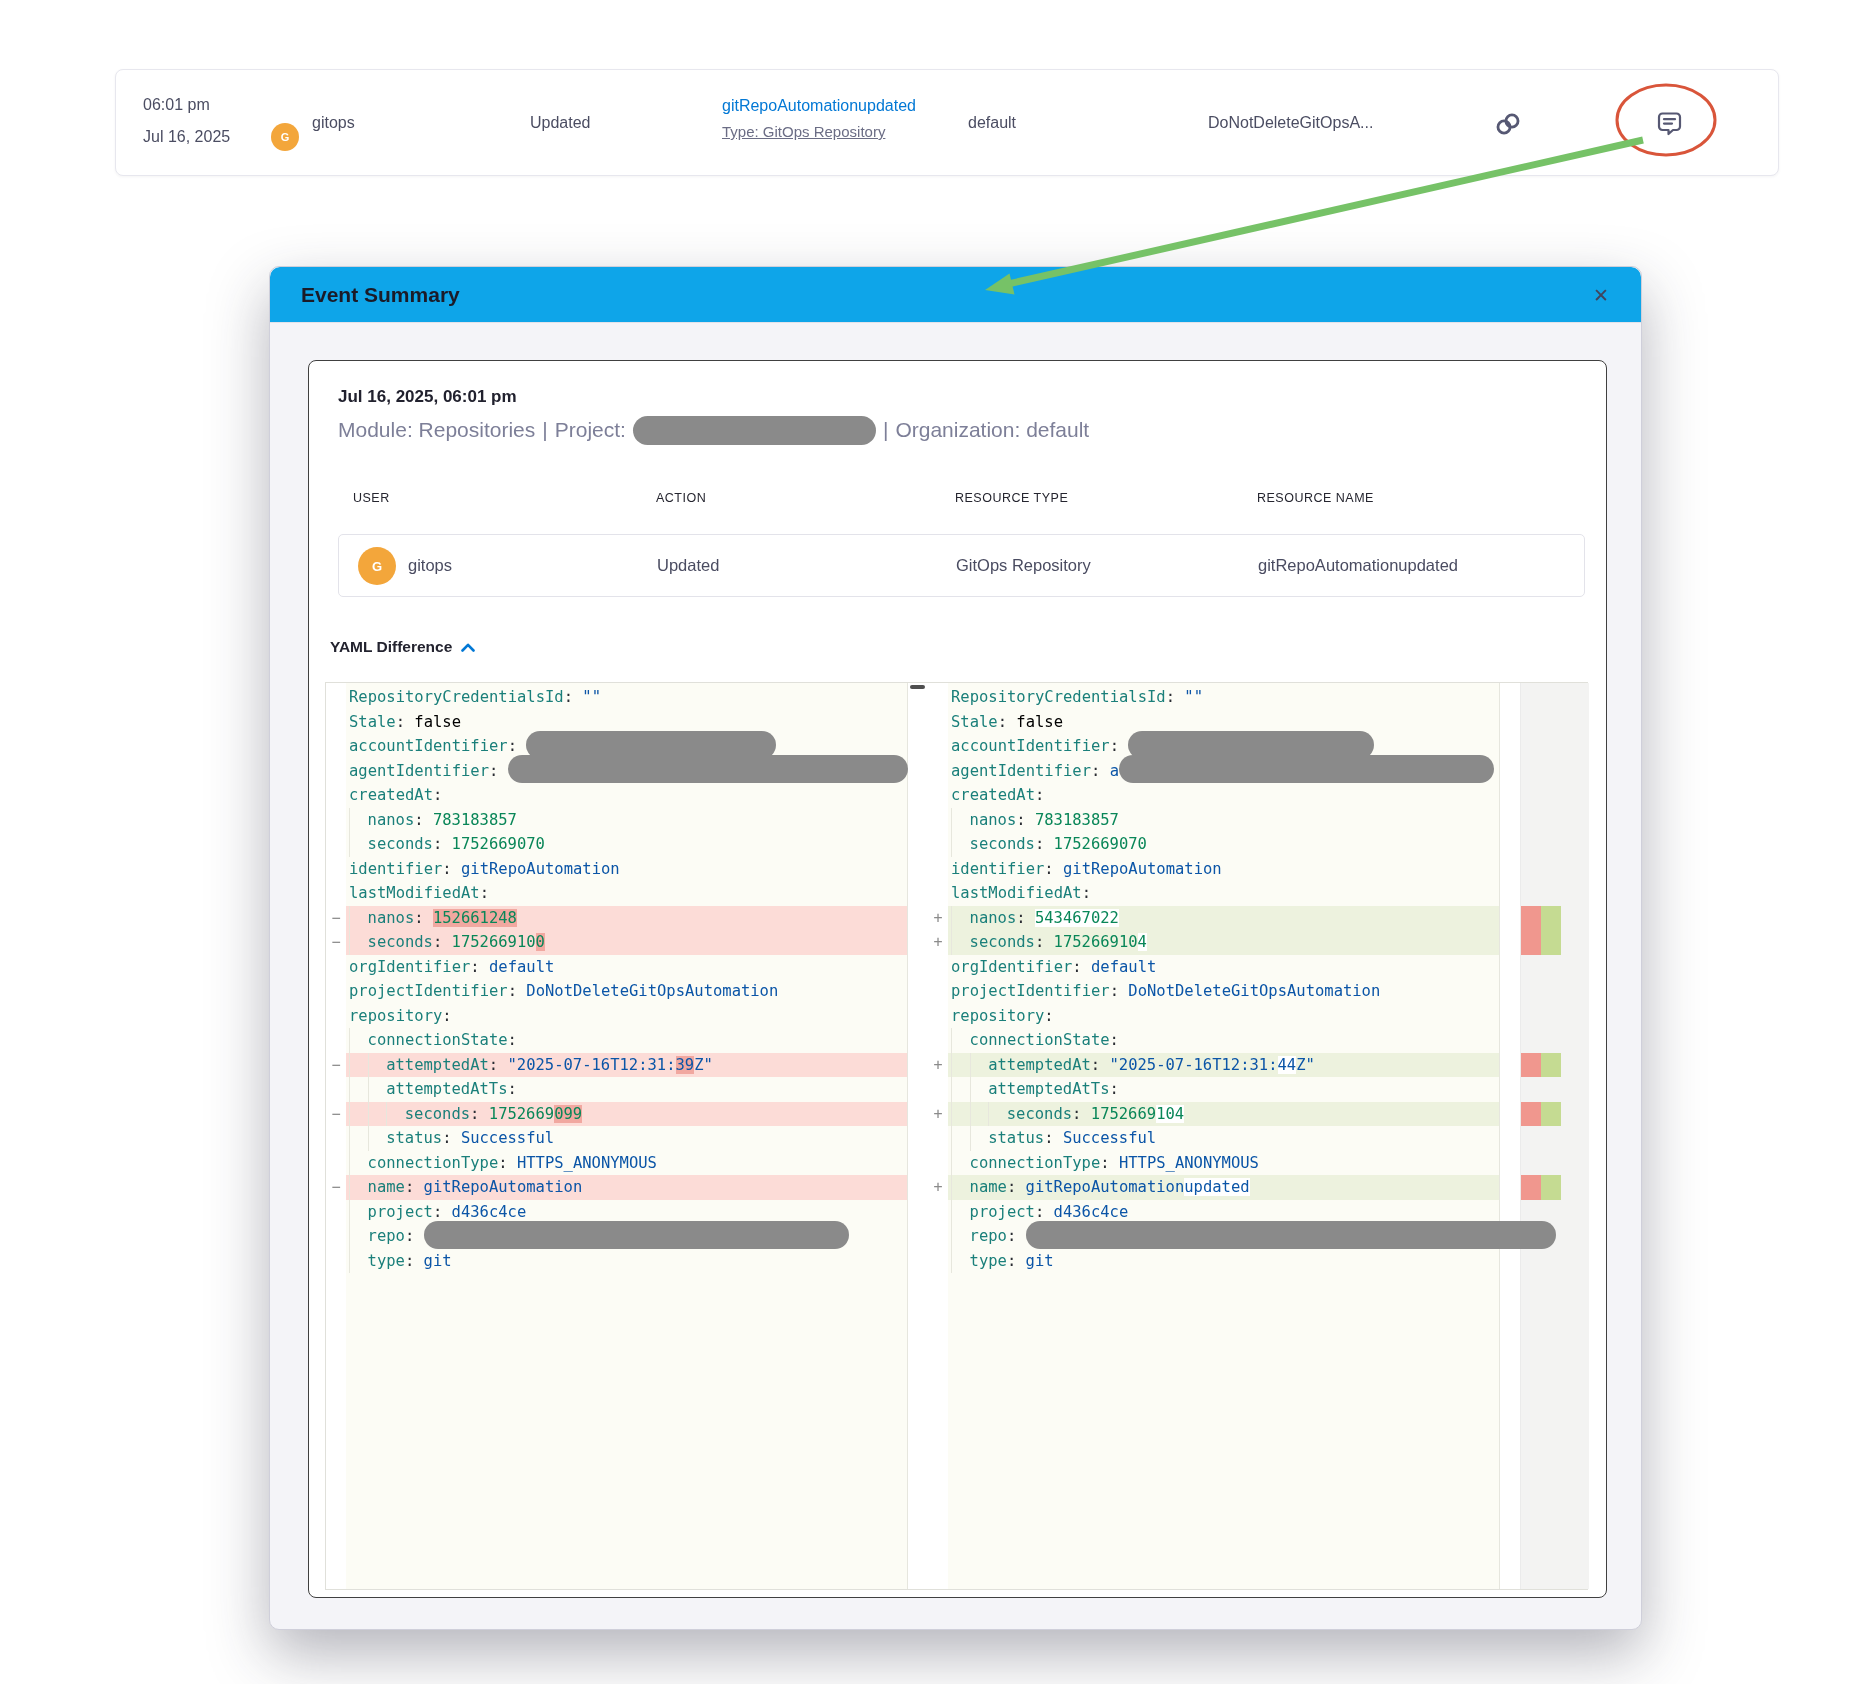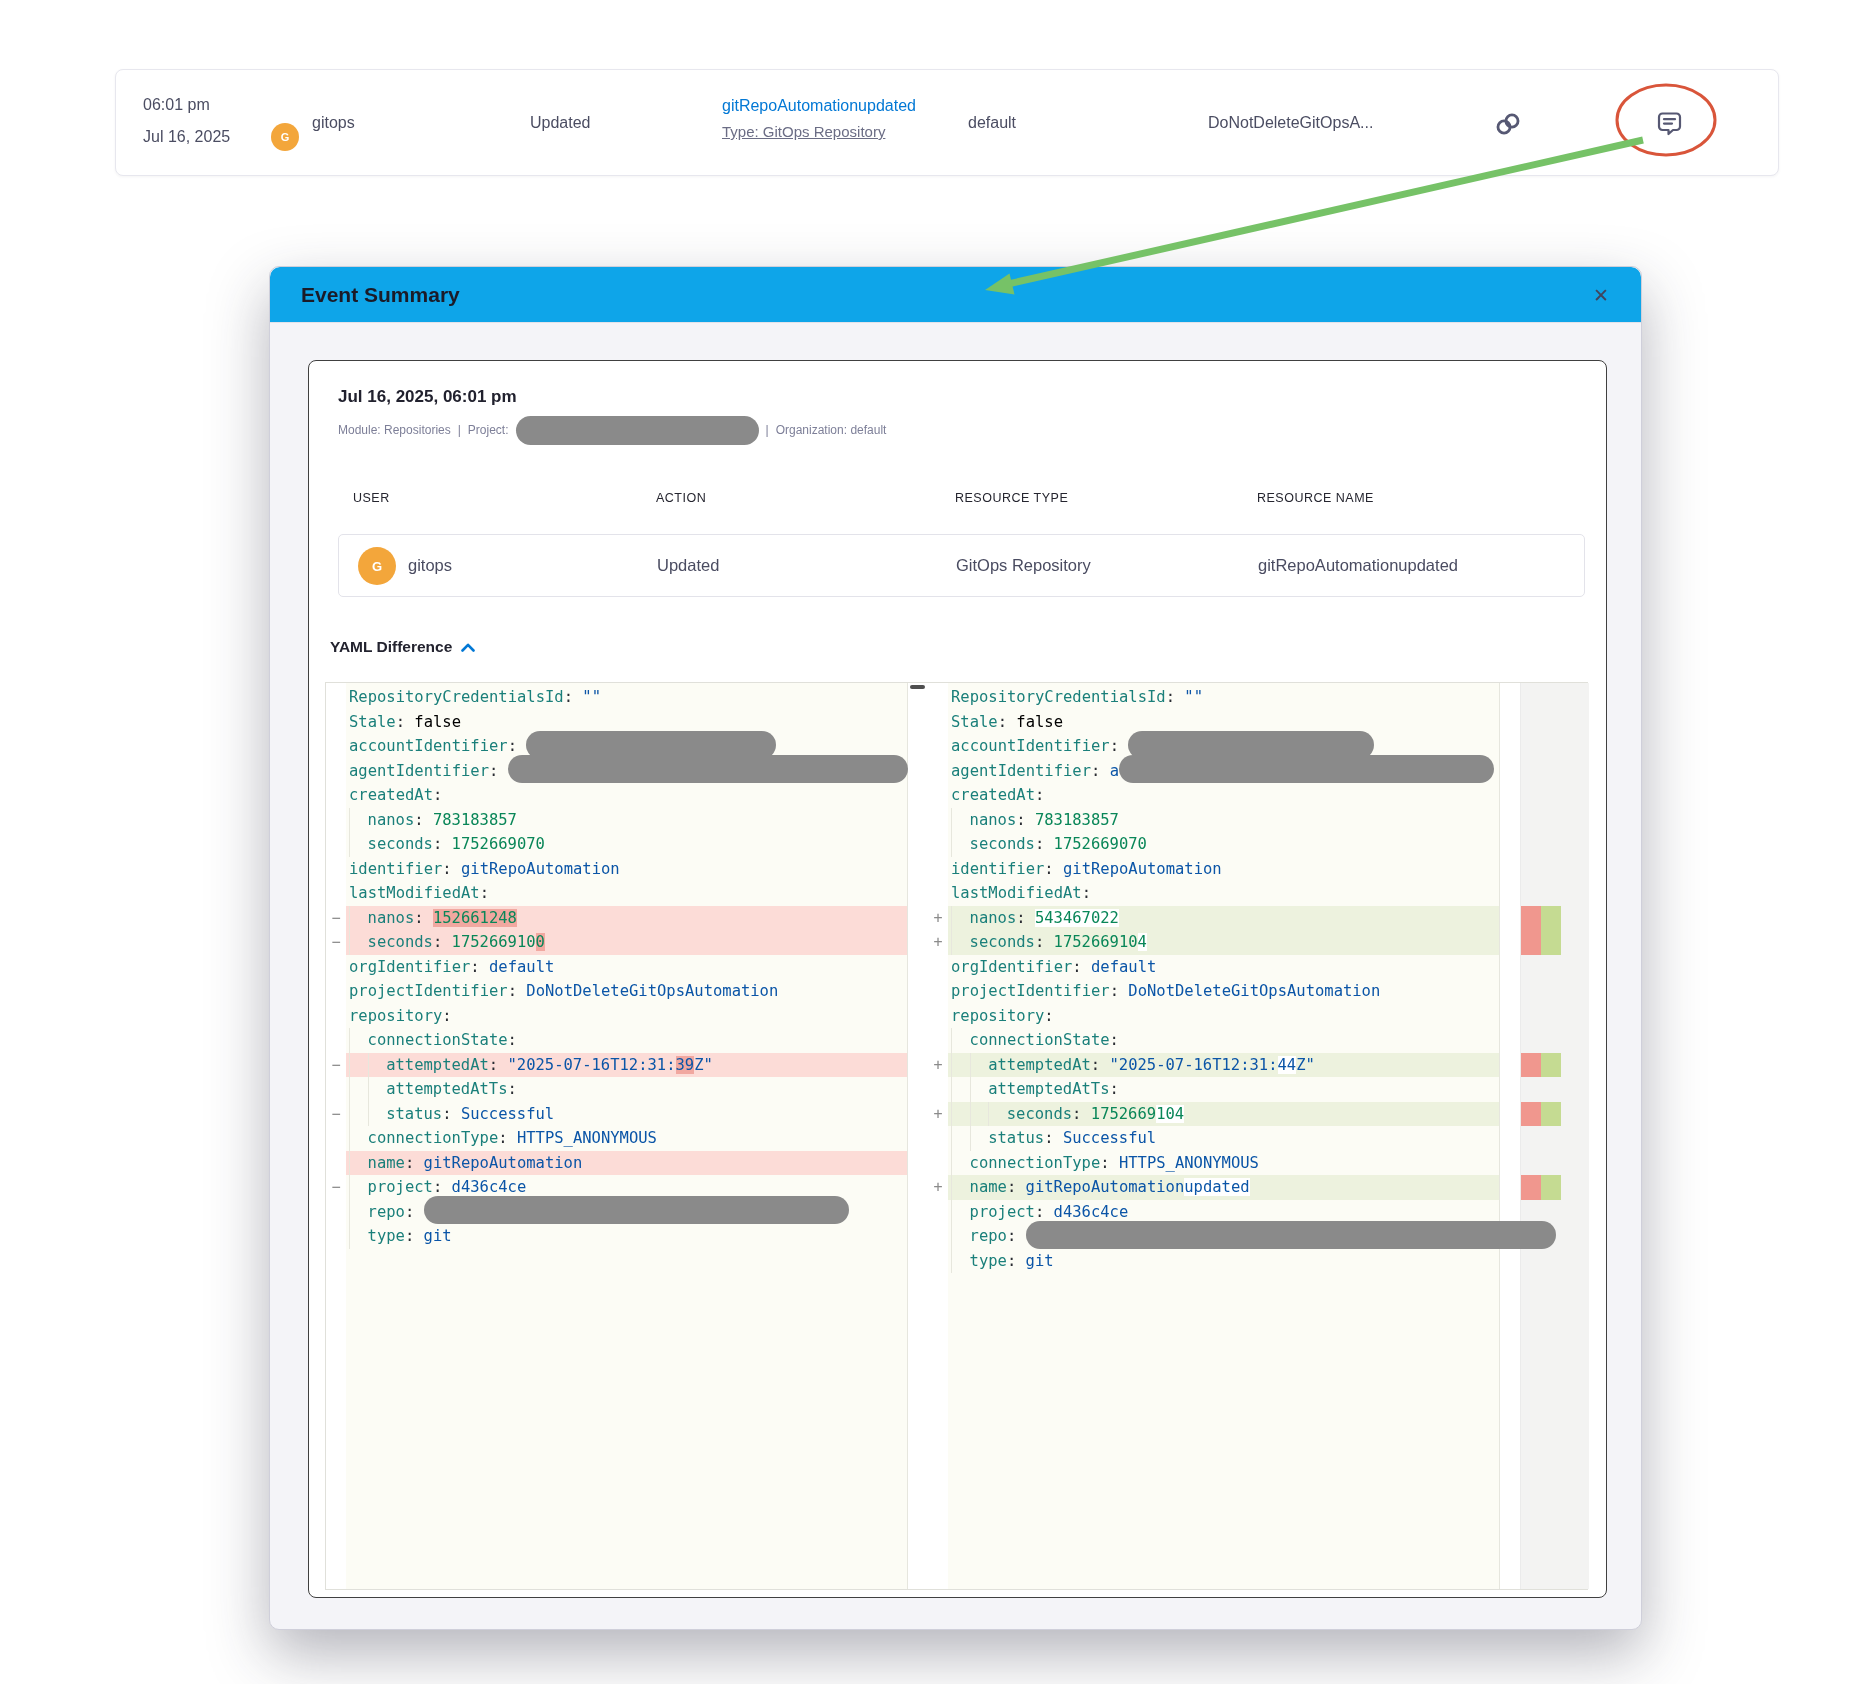--- a/index.html
+++ b/index.html
@@ -29,21 +29,21 @@
   .modal-header { position:absolute; left:0; top:0; right:0; height:56px; background:#0ea5e9;
     border-bottom:1px solid #e2e2ea; border-radius:10px 10px 0 0; display:flex; align-items:center; }
   .modal-title { font-size:21px; font-weight:bold; color:#1b1b28; margin-left:31px; }
   .modal-close { position:absolute; right:26px; top:14px; width:28px; height:28px; display:flex; align-items:center;
     justify-content:center; font-size:19px; color:#41445c; cursor:pointer; }
 
   .inner-card { position:absolute; left:38px; top:93px; width:1299px; height:1238px;
     background:#fff; border:1px solid #404040; border-radius:8px; }
   .inner-card .abs { position:absolute; }
   .dt-text { font-size:17px; font-weight:bold; color:#21212e; }
-  .meta-line { font-size:12px; color:#7d7f98; display:flex; align-items:center; gap:7px; }
+  .meta-line { font-size:21px; color:#7d7f98; display:flex; align-items:center; gap:7px; }
   .blob { display:inline-block; background:#8a8a8a; border-radius:15px; }
   .meta-blob { width:243px; height:29px; }
   .col-head { font-size:12.5px; font-weight:normal; color:#25252f; letter-spacing:.5px; }
   .row-card { position:absolute; left:29px; top:173px; width:1247px; height:63px;
     background:#fff; border:1px solid #e3e3ea; border-radius:5px; }
   .av-md { width:38px; height:38px; font-size:13px; }
   .row-val { font-size:16.5px; color:#4a4c61; }
   .yaml-label { font-size:15.5px; font-weight:bold; color:#23232f; display:inline-flex; align-items:center; gap:9px; }
 
   
@@ -190,20 +190,21 @@
               <div class="code-line"><span class="k">identifier</span><span class="p">:</span> <span class="v-str">gitRepoAutomation</span></div>
               <div class="code-line"><span class="k">lastModifiedAt</span><span class="p">:</span></div>
               <div class="code-line removed"><span class="ig"></span><span class="k">nanos</span><span class="p">:</span> <span class="v-num mark">152661248</span></div>
               <div class="code-line removed"><span class="ig"></span><span class="k">seconds</span><span class="p">:</span> <span class="v-num">175266910</span><span class="v-num mark">0</span></div>
               <div class="code-line"><span class="k">orgIdentifier</span><span class="p">:</span> <span class="v-str">default</span></div>
               <div class="code-line"><span class="k">projectIdentifier</span><span class="p">:</span> <span class="v-str">DoNotDeleteGitOpsAutomation</span></div>
               <div class="code-line"><span class="k">repository</span><span class="p">:</span></div>
               <div class="code-line"><span class="ig"></span><span class="k">connectionState</span><span class="p">:</span></div>
               <div class="code-line removed"><span class="ig"></span><span class="ig"></span><span class="k">attemptedAt</span><span class="p">:</span> <span class="v-str">"2025-07-16T12:31:</span><span class="v-str mark">39</span><span class="v-str">Z"</span></div>
               <div class="code-line"><span class="ig"></span><span class="ig"></span><span class="k">attemptedAtTs</span><span class="p">:</span></div>
+              <div class="code-line removed"><span class="ig"></span><span class="ig"></span><span class="ig"></span><span class="k">seconds</span><span class="p">:</span> <span class="v-num">1752669</span><span class="v-num mark">099</span></div>
               <div class="code-line"><span class="ig"></span><span class="ig"></span><span class="k">status</span><span class="p">:</span> <span class="v-str">Successful</span></div>
               <div class="code-line"><span class="ig"></span><span class="k">connectionType</span><span class="p">:</span> <span class="v-str">HTTPS_ANONYMOUS</span></div>
               <div class="code-line removed"><span class="ig"></span><span class="k">name</span><span class="p">:</span> <span class="v-str">gitRepoAutomation</span></div>
               <div class="code-line"><span class="ig"></span><span class="k">project</span><span class="p">:</span> <span class="v-str">d436c4ce</span></div>
               <div class="code-line"><span class="ig"></span><span class="k">repo</span><span class="p">:</span> <span class="blob code-blob" style="width: 425px;"></span></div>
               <div class="code-line"><span class="ig"></span><span class="k">type</span><span class="p">:</span> <span class="v-str">git</span></div>
             </div>
           </div>
         <div class="col sash"></div>
         <div class="col rgut gut-wrap" id="rgut">

